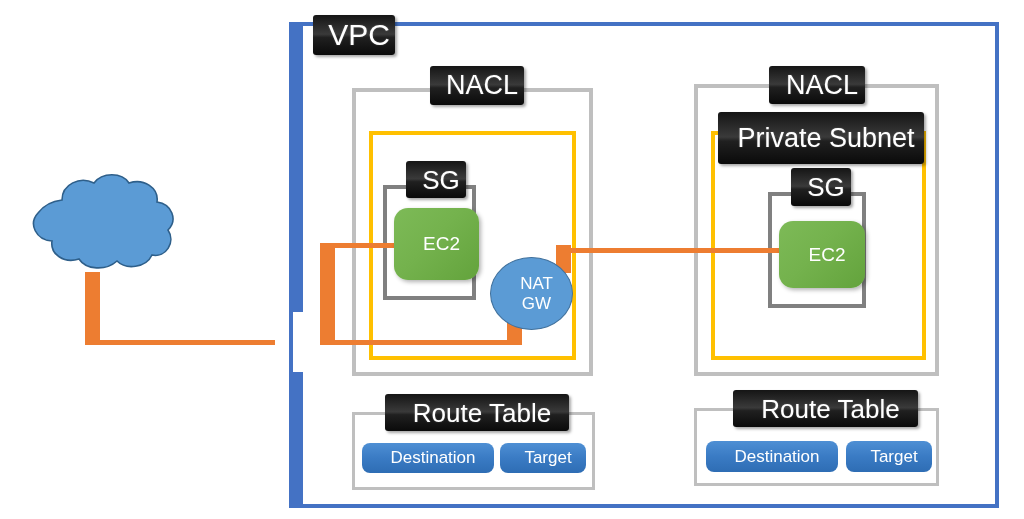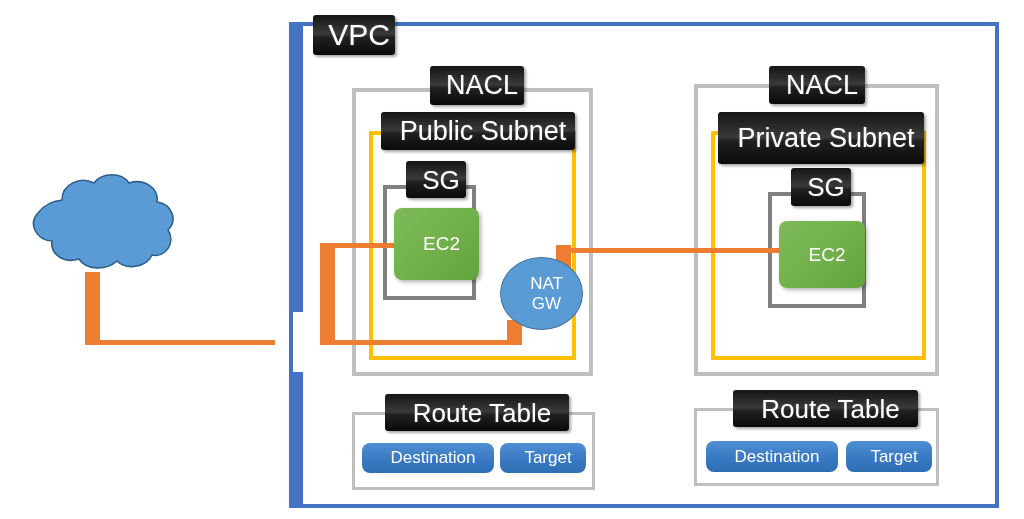--- a/index.html
+++ b/index.html
@@ -93,21 +93,21 @@
   #label-rt-right      { left: 733px; top: 390px; width: 175px; height: 37px; font-size: 26px; }
 
   
   .ec2-box {
     background: linear-gradient(135deg, #7DBA57 0%, #74B24D 45%, #63A33C 100%);
     color: #ffffff;
     display: flex;
     align-items: center;
     justify-content: center;
     font-size: 19px;
-    border-radius: 8px;
+    border-radius: 14px;
     box-shadow: 2px 2px 4px rgba(0,0,0,0.3);
     z-index: 20;
   }
   #ec2-public  { left: 394px; top: 208px; width: 75px;  height: 72px; }
   #ec2-private { left: 779px; top: 221px; width: 76px;  height: 67px; }
 
   
   .blue-circle {
     background: #5B9BD5;
     border: 1.5px solid #41719C;
@@ -115,21 +115,21 @@
     color: #ffffff;
     display: flex;
     flex-direction: column;
     align-items: center;
     justify-content: center;
     font-size: 17px;
     line-height: 1.12;
     z-index: 25;
   }
   #igw-circle    { left: 258px; top: 307px; width: 70px; height: 70px; }
-  #natgw-circle  { left: 500px; top: 257px; width: 71px; height: 71px; }
+  #natgw-circle  { left: 490px; top: 257px; width: 71px; height: 71px; }
 
   
   #internet-cloud {
     left: 8px;
     top: 170px;
     width: 162px;
     height: 110px;
     z-index: 25;
   }
   #internet-cloud svg { display: block; width: 100%; height: 100%; }
@@ -234,21 +234,20 @@
   </div>
   <div class="abs rt-btn" id="rt-right-target">
     <span>Target</span>
   </div>
 
   <div class="abs black-label" id="label-vpc">VPC</div>
 
   <div class="abs black-label" id="label-nacl-left">NACL</div>
   <div class="abs black-label" id="label-nacl-right">NACL</div>
 
-  <div class="abs black-label" id="label-public-subnet">Public Subnet</div>
   <div class="abs black-label" id="label-private-subnet">Private Subnet</div>
 
   <div class="abs black-label" id="label-sg-left">SG</div>
   <div class="abs black-label" id="label-sg-right">SG</div>
 
   <div class="abs black-label" id="label-rt-left">Route Table</div>
   <div class="abs black-label" id="label-rt-right">Route Table</div>
 
 </div>
 

